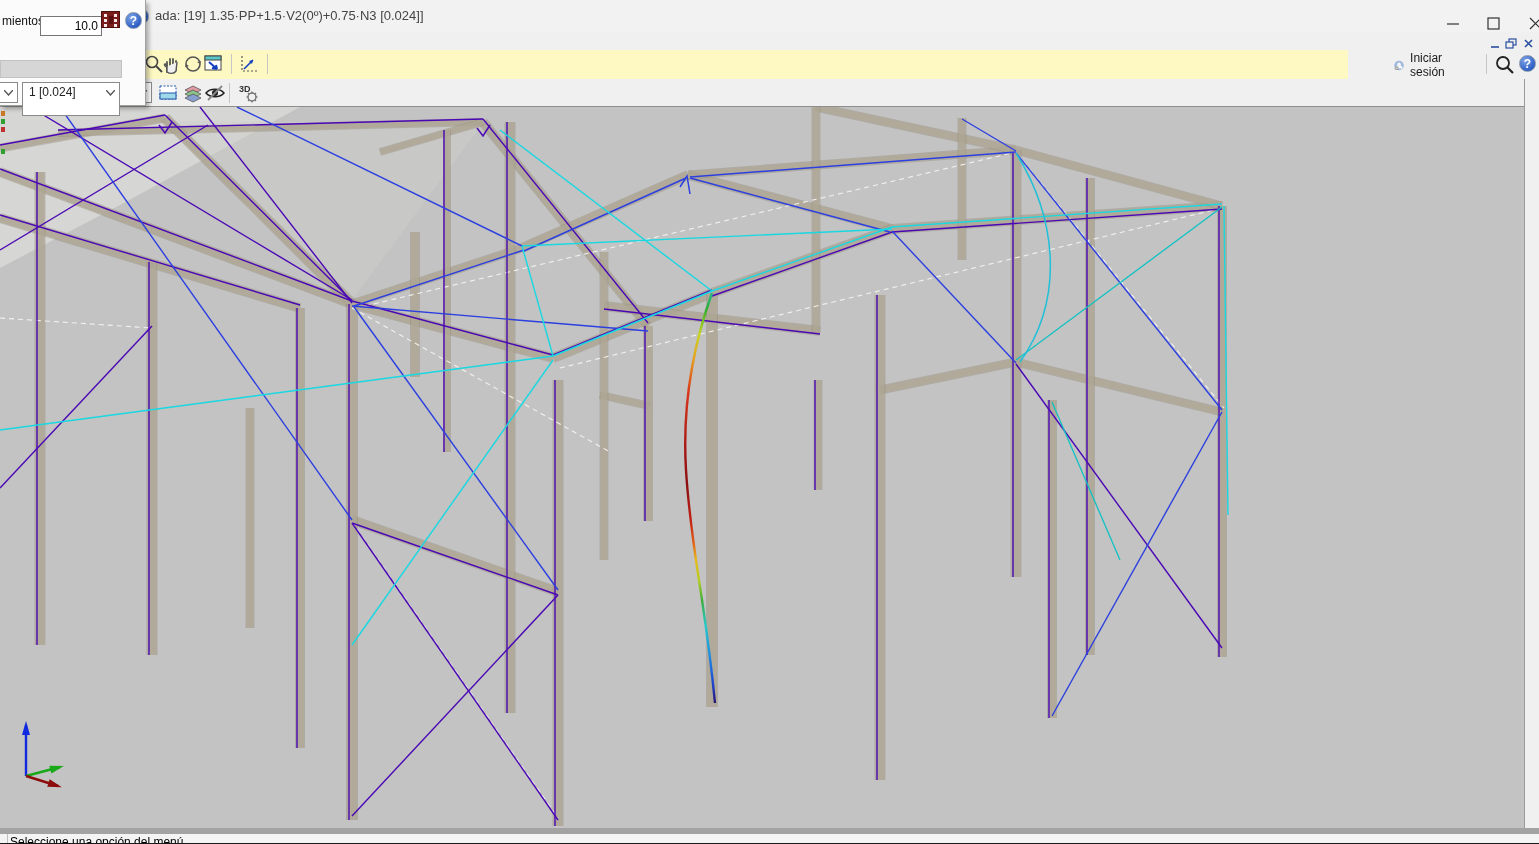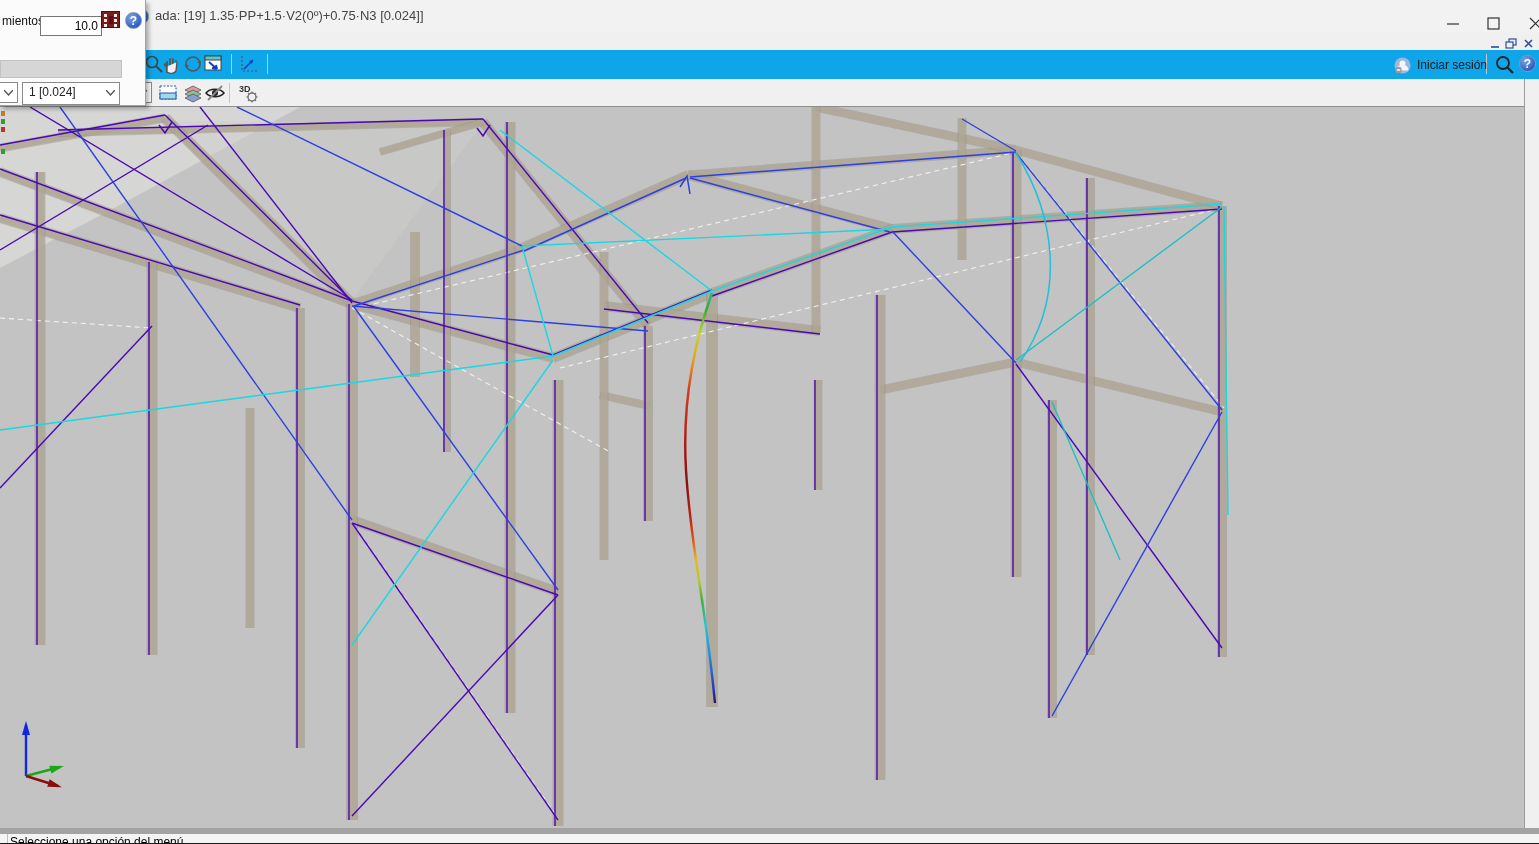--- a/index.html
+++ b/index.html
@@ -10,21 +10,21 @@
   .titlebar{position:absolute;left:0;top:0;width:1539px;height:32px;background:#f2f2f2;z-index:20;margin-left:8px;}
   .title-text{position:absolute;left:147px;top:8px;font-size:13px;color:#454545;white-space:nowrap;}
   .help-badge{position:absolute;width:17px;height:17px;border-radius:50%;
       background:radial-gradient(circle at 35% 30%,#7ea4e8,#2f5fc4 70%);
       border:1px solid #8899aa;color:#fff;font-size:12px;font-weight:bold;
       text-align:center;line-height:17px;box-sizing:border-box;}
   .tb-btn{position:absolute;top:0;width:40px;height:30px;color:#333;}
   .tb-btn svg{position:absolute;left:14px;top:9px;}
   .menurow{position:absolute;left:0;top:32px;width:1539px;height:18px;background:#f0f0f0;z-index:20;}
   .mdi-btn{position:absolute;top:4px;width:15px;height:13px;z-index:21;}
-  .toolbar1{position:absolute;left:0;top:50px;width:1539px;height:29px;background:#0ea5e9;z-index:20;}
+  .toolbar1{position:absolute;left:0;top:50px;width:1348px;height:29px;background:#fef9c3;z-index:20;}
   .toolbar2{position:absolute;left:0;top:79px;width:1524px;height:28px;background:#f0f0f0;
       border-bottom:1px solid #8e8e8e;box-sizing:border-box;z-index:20;}
   .sep{position:absolute;top:4px;width:1px;height:20px;background:#c6c6c6;}
   .ticon{position:absolute;width:22px;height:22px;top:3px;}
   .signin{position:absolute;top:4px;height:22px;font-size:12px;color:#1a1a1a;
       display:flex;align-items:center;gap:6px;z-index:21;}
   
   .statusbar{position:absolute;left:0;top:828px;width:1539px;height:16px;background:#f4f4f4;
       border-top:6px solid #a3a3a3;box-sizing:border-box;z-index:20;}
   .status-text{position:absolute;left:10px;top:1px;font-size:12px;color:#000;}
@@ -406,19 +406,19 @@
       <i style="left:12px;top:12px;"></i>
     <i style="left:7px;top:4px;width:4px;height:8px;background:#5a1010;"></i>
   </div>
   <div class="help-badge" style="left:125px;top:12px;">?</div>
   <div class="dlg-bar"></div>
   <div class="combo" style="left:-30px;top:82px;width:48px;height:21px;">
     <svg class="chev" viewBox="0 0 9 6">
         <path d="M0 0 L4.5 5 L9 0" fill="none" stroke="#555" stroke-width="1.4"></path>
       </svg>
   </div>
-  <div class="combo" style="left:22px;top:82px;width:98px;height:23px;">
+  <div class="combo" style="left:22px;top:82px;width:98px;height:34px;">
     <span class="txt">1 [0.024]</span>
     <svg class="chev" viewBox="0 0 9 6">
         <path d="M0 0 L4.5 5 L9 0" fill="none" stroke="#555" stroke-width="1.4"></path>
       </svg>
   </div>
 </div>
 
 </body></html>

